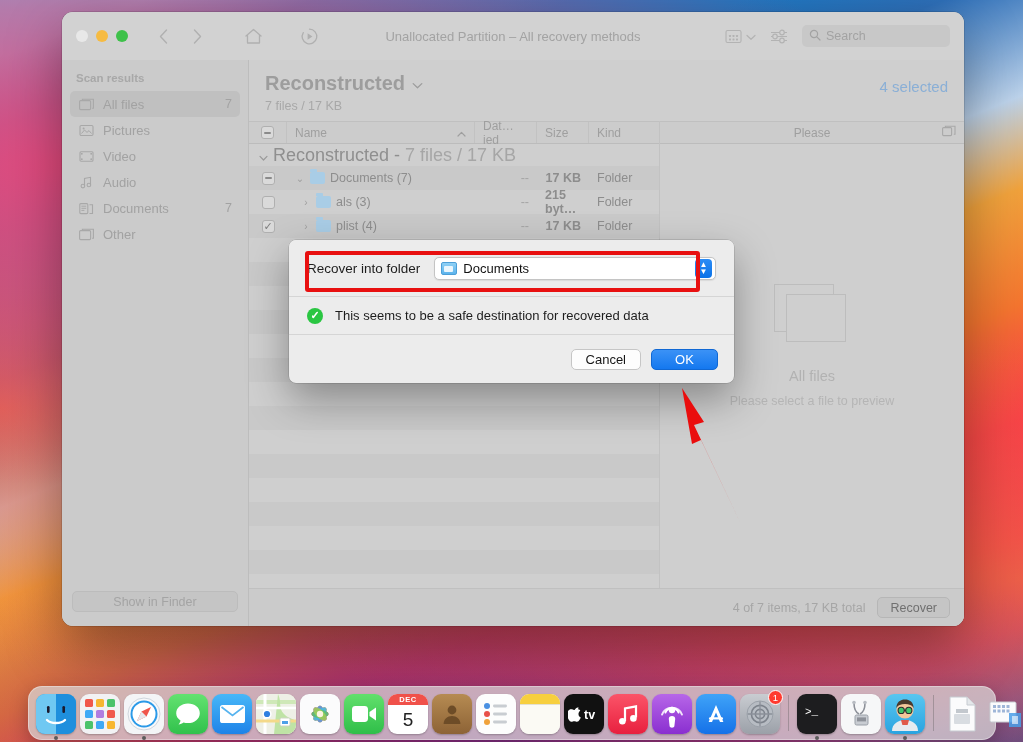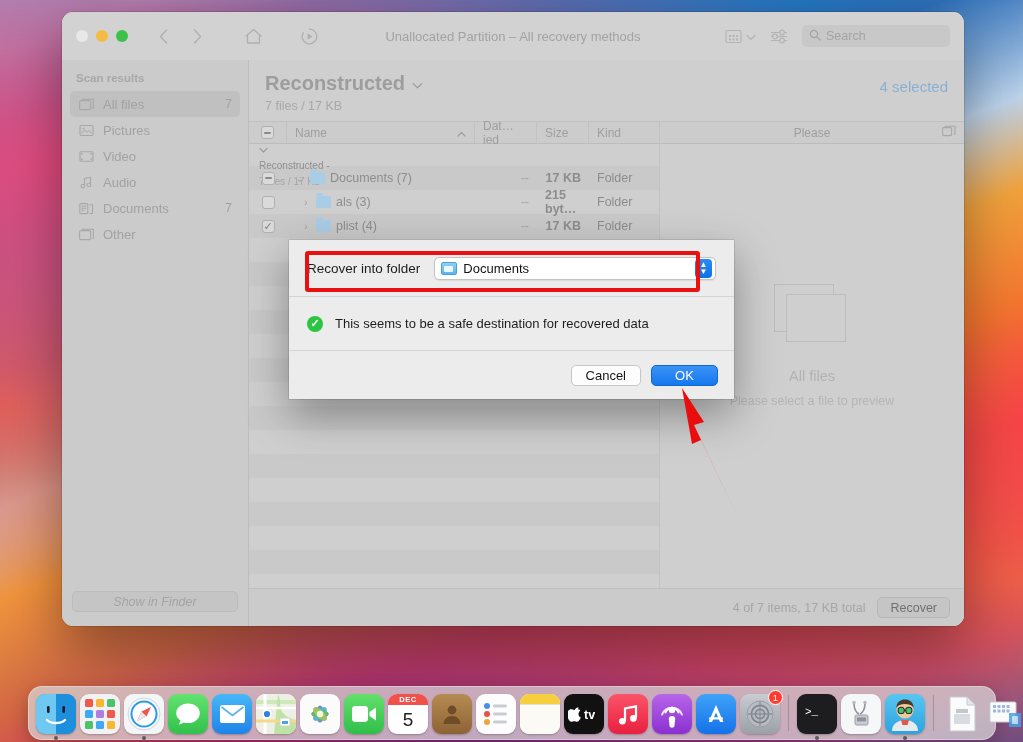--- a/index.html
+++ b/index.html
@@ -107,21 +107,21 @@
     border-radius: 5px;
     display: flex; align-items: center;
     padding: 0 8px; gap: 8px;
     font-size: 13px; color: #a2a2a2;
   }
   .sb-item.active { background: #c0c0c0; }
   .sb-icon { width: 17px; height: 16px; color: #aeaeae; flex:0 0 17px; display:flex; align-items:center; justify-content:center;}
   .sb-label { flex: 1; }
   .sb-count { font-size: 12.5px; color: #a2a2a2; }
   .sb-spacer { flex: 1; }
-  .sb-footer { padding: 10px 10px 14px 10px; font-style: italic; }
+  .sb-footer { padding: 10px 10px 14px 10px; }
   .btn-showfinder {
     width: 100%; height: 21px;
     background: #c5c5c5;
     border: .5px solid #bcbcbc;
     border-radius: 5px;
     font-size: 12.5px; color: #a4a4a4;
     display:flex; align-items:center; justify-content:center;
   }
 
   
@@ -151,25 +151,24 @@
   }
   .fh { padding: 0 8px; border-right: .5px solid #c2c2c2; height:100%; display:flex; align-items:center; }
   .fh.c-check { width: 38px; justify-content: center; }
   .fh.c-name  { flex: 1; justify-content: space-between; }
   .fh.c-date  { width: 62px; }
   .fh.c-size  { width: 52px; }
   .fh.c-kind  { width: 70px; border-right: none; }
 
   .flrows { flex: 1; overflow: hidden; position: relative; }
   .grouprow {
-    height: 22px; display: flex; 
-    font-size: 10px; color: #8f8f8f;
+    height: 22px; display: flex; align-items: center;
+    font-size: 18px; color: #8f8f8f;
     padding-left: 10px; gap: 5px;
     background: #cfcfcf;
-    flex-direction: column;
   }
   .grouprow .gsub { color: #a6a6a6; }
   .frow {
     height: 24px; display: flex; align-items: center;
     font-size: 12.5px; color: #8d8d8d;
   }
   .frow.odd { background: #c9c9c9; }
   .frow.even { background: #cfcfcf; }
   .fc { height:100%; display:flex; align-items:center; padding:0 8px; }
   .fc.c-check { width: 38px; justify-content:center; padding:0; }
@@ -237,23 +236,23 @@
     height: 21px; padding: 0 12px;
     background: #c5c5c5; border: .5px solid #b6b6b6;
     border-radius: 5px; font-size: 12.5px; color: #707070;
     display:flex; align-items:center;
   }
 
   
   #dialog {
     position: absolute;
     left: 289px; top: 240px;
-    width: 445px; height: 159px;
+    width: 445px; height: 143px;
     background: #ececec;
-    border-radius: 0;
+    border-radius: 7px;
     box-shadow: 0 16px 40px rgba(0,0,0,.35), 0 0 0 .5px rgba(0,0,0,.2);
     overflow: hidden;
     display: flex; flex-direction: column;
     z-index: 20;
   }
   .dlg-row1 {
     flex: 0 0 57px;
     display: flex; align-items: center;
     padding: 0 18px; gap: 14px;
     border-bottom: .5px solid #d5d5d5;

